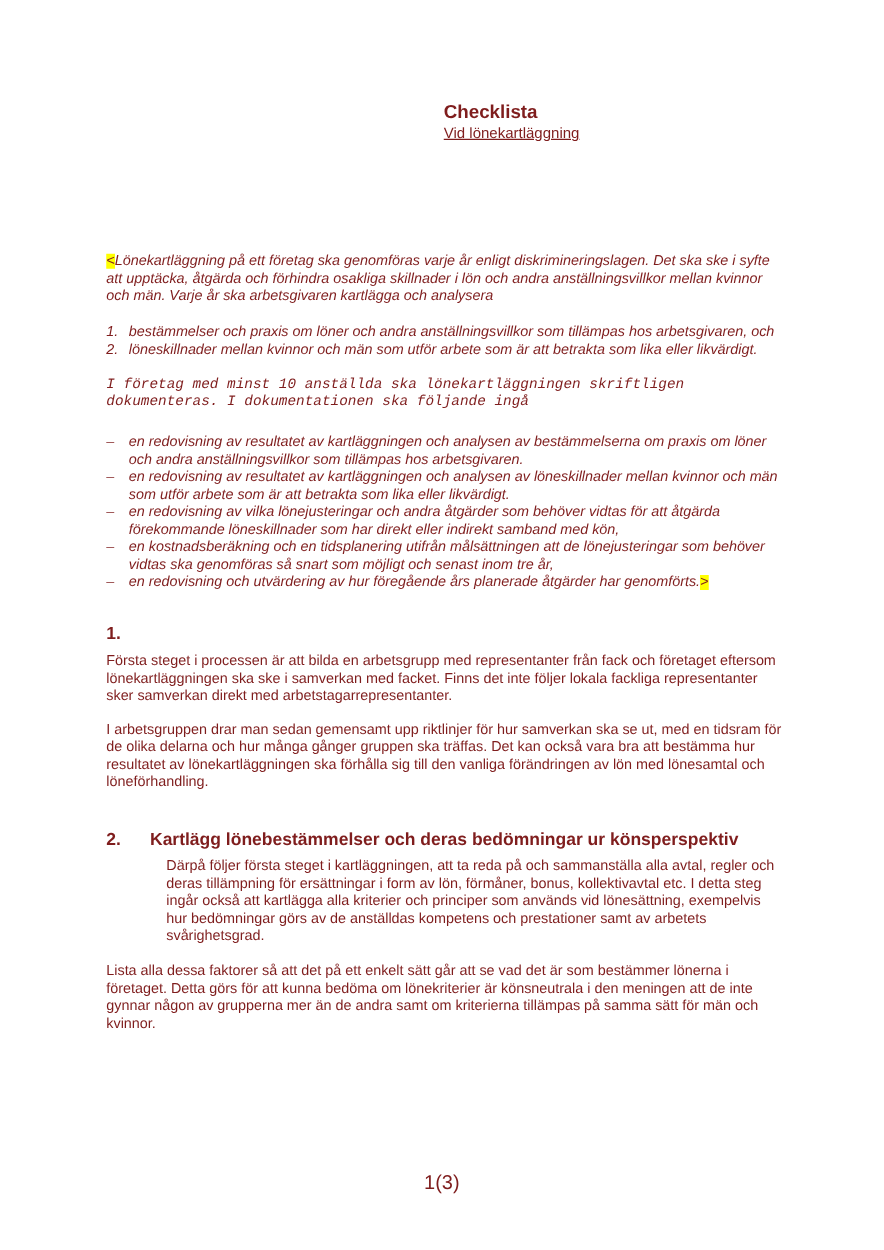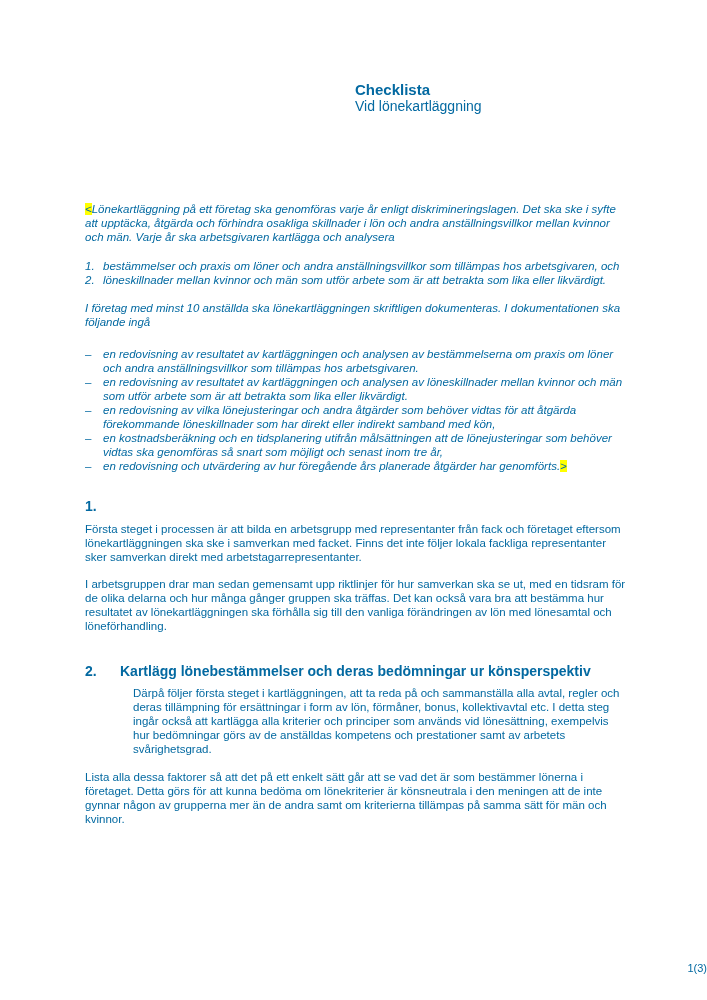--- a/index.html
+++ b/index.html
@@ -2,39 +2,39 @@
 <html><head>
 <meta charset="utf-8">
 <style>
   html, body { margin: 0; padding: 0; background: #ffffff; }
   .page {
     position: relative;
     width: 707px;
     height: 1000px;
     background: #ffffff;
     font-family: "Liberation Sans", "DejaVu Sans", sans-serif;
-    color: #0369a1;
+    color: #7f1d1d;
     overflow: hidden;
   }
   .title-block { margin: 0 0 0 355px; padding-top: 80px; }
   .doc-title { font-size: 15px; font-weight: bold; line-height: 19px; }
-  .doc-subtitle { font-size: 14px; line-height: 15px; }
+  .doc-subtitle { font-size: 12px; line-height: 15px; text-decoration: underline; }
 
   .content { margin-left: 85px; width: 543px; font-size: 11.5px; line-height: 14px; }
 
   .intro { font-style: italic; }
   .intro-p1 { margin-top: 88px; }
   .hl { background: #ffff00; font-style: italic; }
 
   .num-list { margin-top: 15px; }
   .num-item { display: flex; }
   .num-item .num { width: 18px; flex: 0 0 18px; }
   .num-item .txt { flex: 1; }
 
-  .intro-p2 { margin-top: 14px; }
+  .intro-p2 { margin-top: 14px; font-family: Liberation Mono, monospace; }
 
   .dash-list { margin-top: 18px; }
   .dash-item { display: flex; }
   .dash-item .dash { width: 18px; flex: 0 0 18px; }
   .dash-item .txt { flex: 1; }
 
   .section-heading { display: flex; font-size: 14px; font-weight: bold; line-height: 17px; }
   .section-heading .num { width: 35px; flex: 0 0 35px; }
   .h1-heading { margin-top: 25px; }
   .h1-heading + p { margin-top: 7px; }
@@ -42,25 +42,25 @@
   .s1p2 { margin-top: 13px; }
 
   .mid-heading { margin-top: 28px; font-size: 13px; font-weight: bold; line-height: 16px; }
 
   .h2-heading { margin-top: 30px; }
   .h2-heading + p { margin-top: 6px; margin-left: 48px; }
   .s2p2 { margin-top: 14px; }
 
   .footer-pagenum {
     position: absolute;
-    top: 962px;
+    top: 938px;
     left: 0;
     width: 707px;
-    text-align: right;
-    font-size: 11px;
+    text-align: center;
+    font-size: 16px;
   }
 </style>
 </head>
 <body>
 
 <div class="page">
 
   <div class="title-block">
     <div class="doc-title">Checklista</div>
     <div class="doc-subtitle">Vid lönekartläggning</div>

